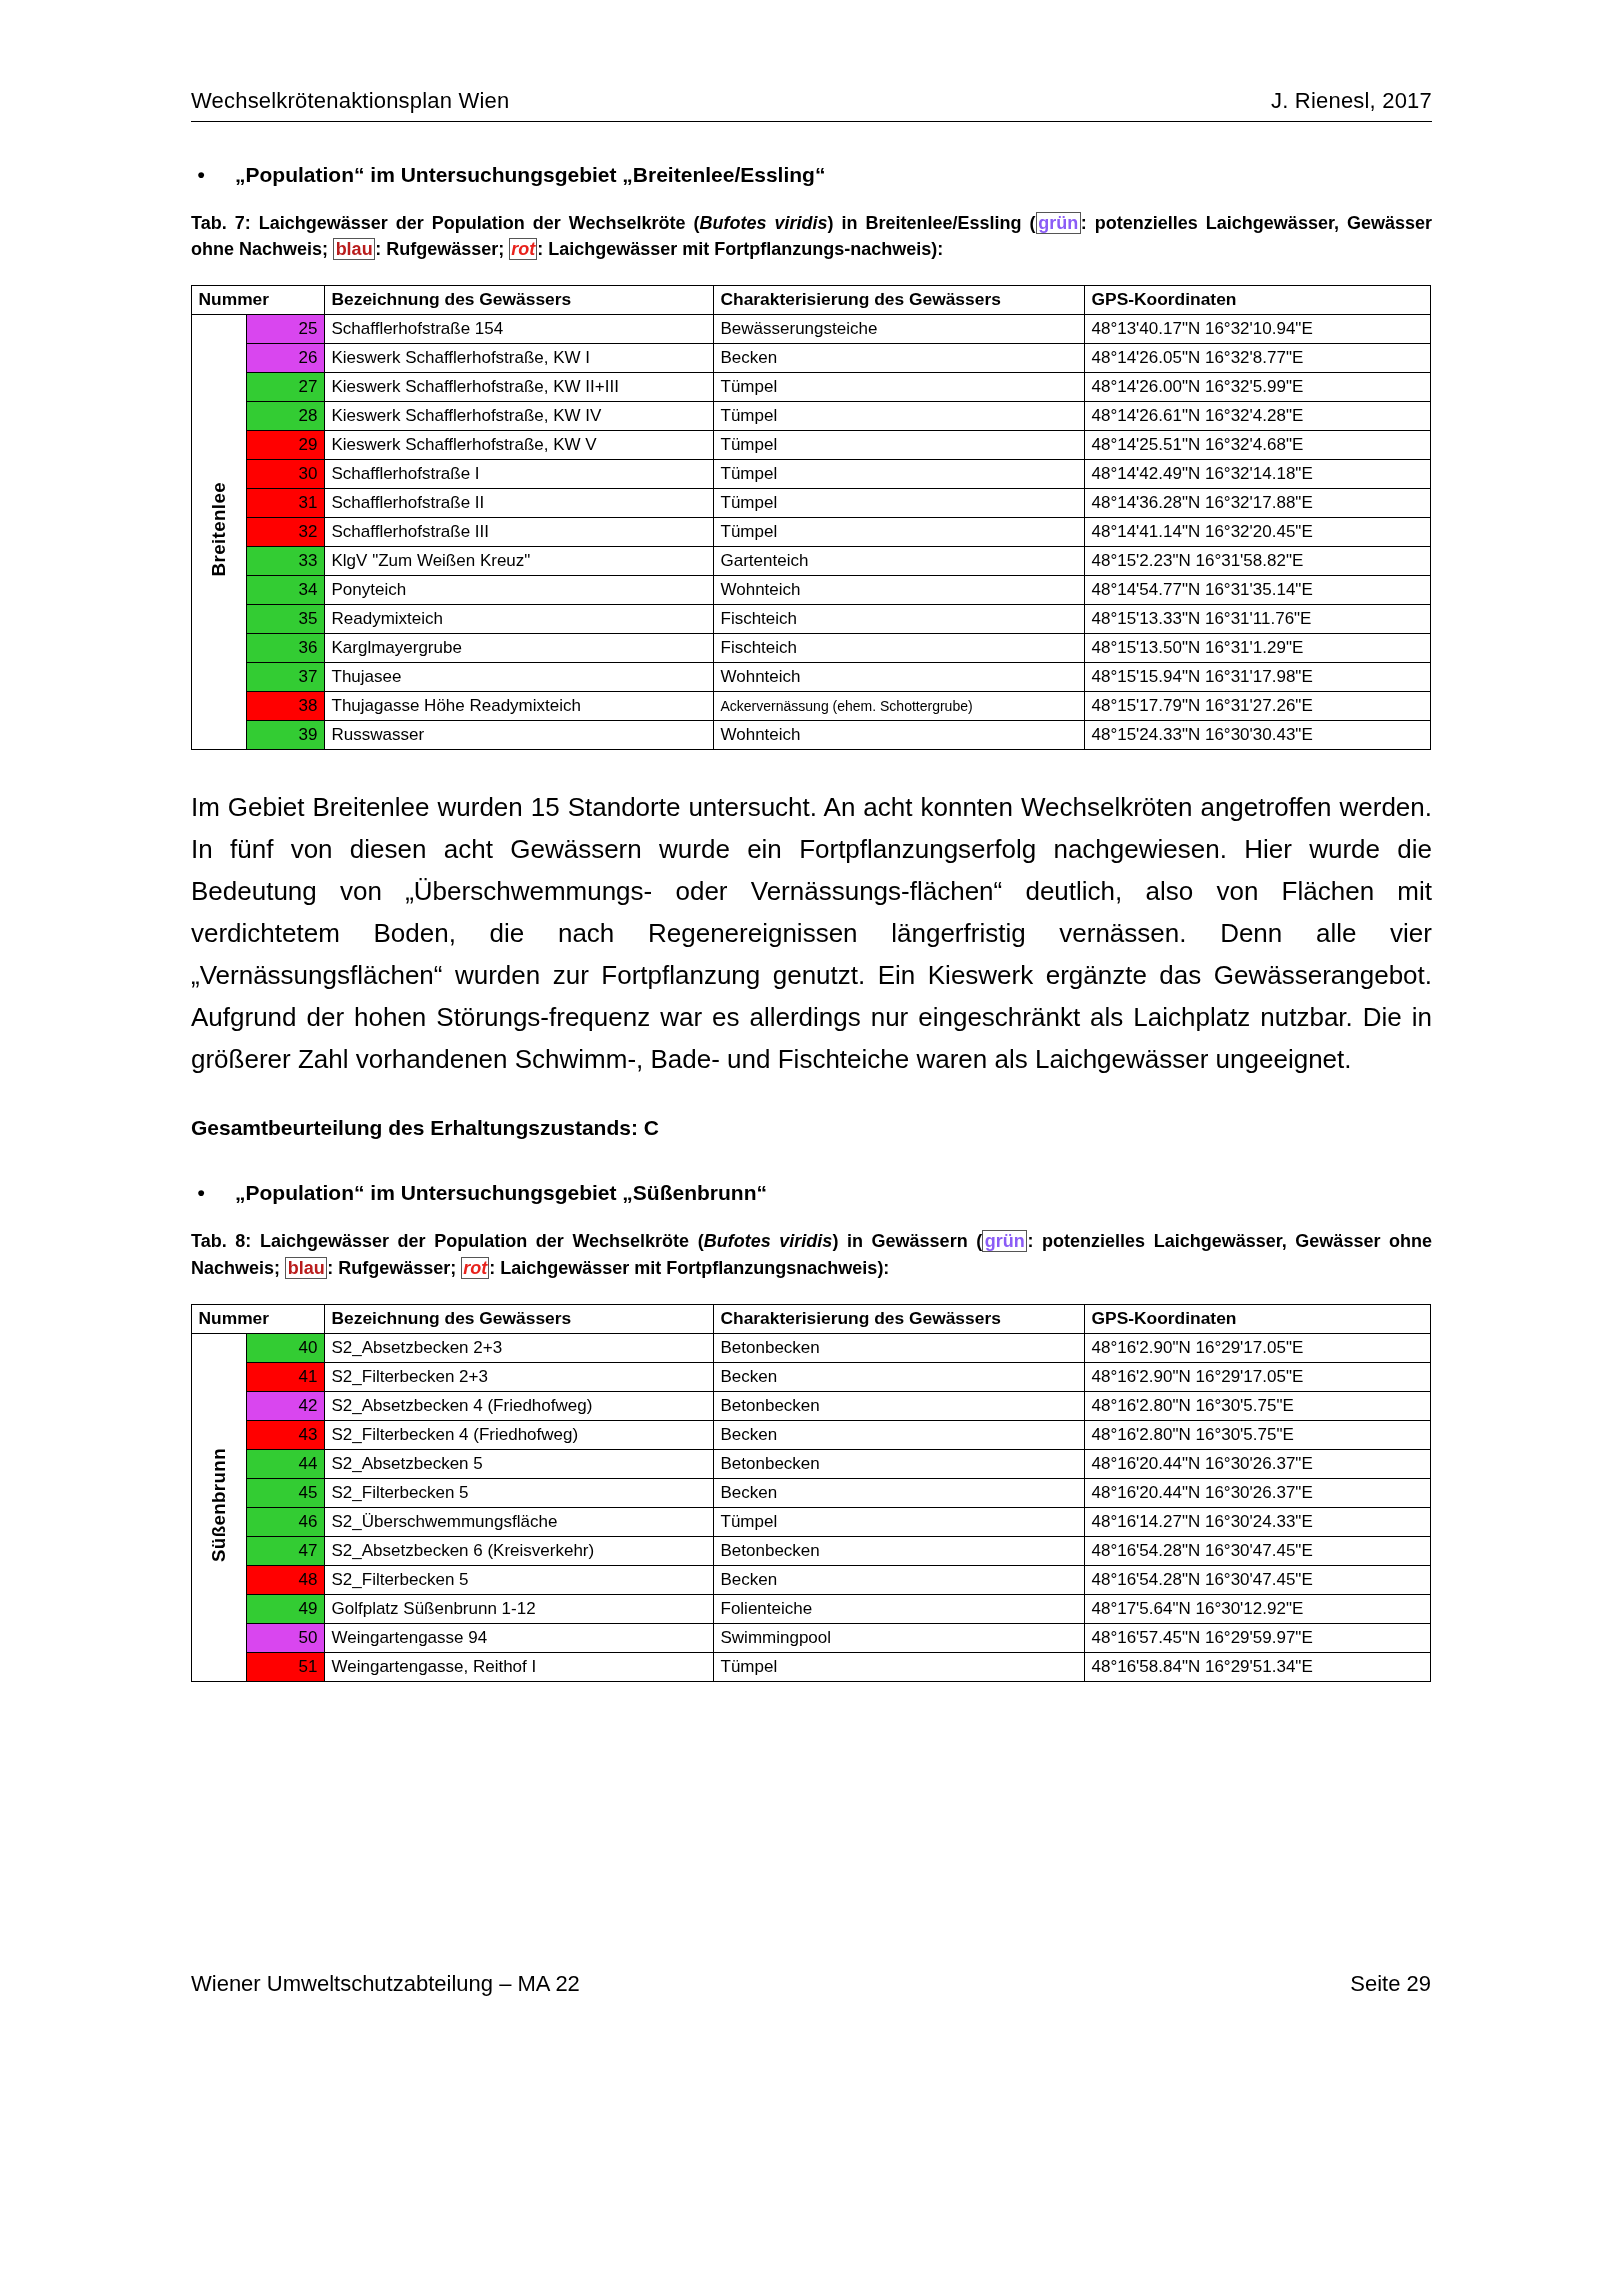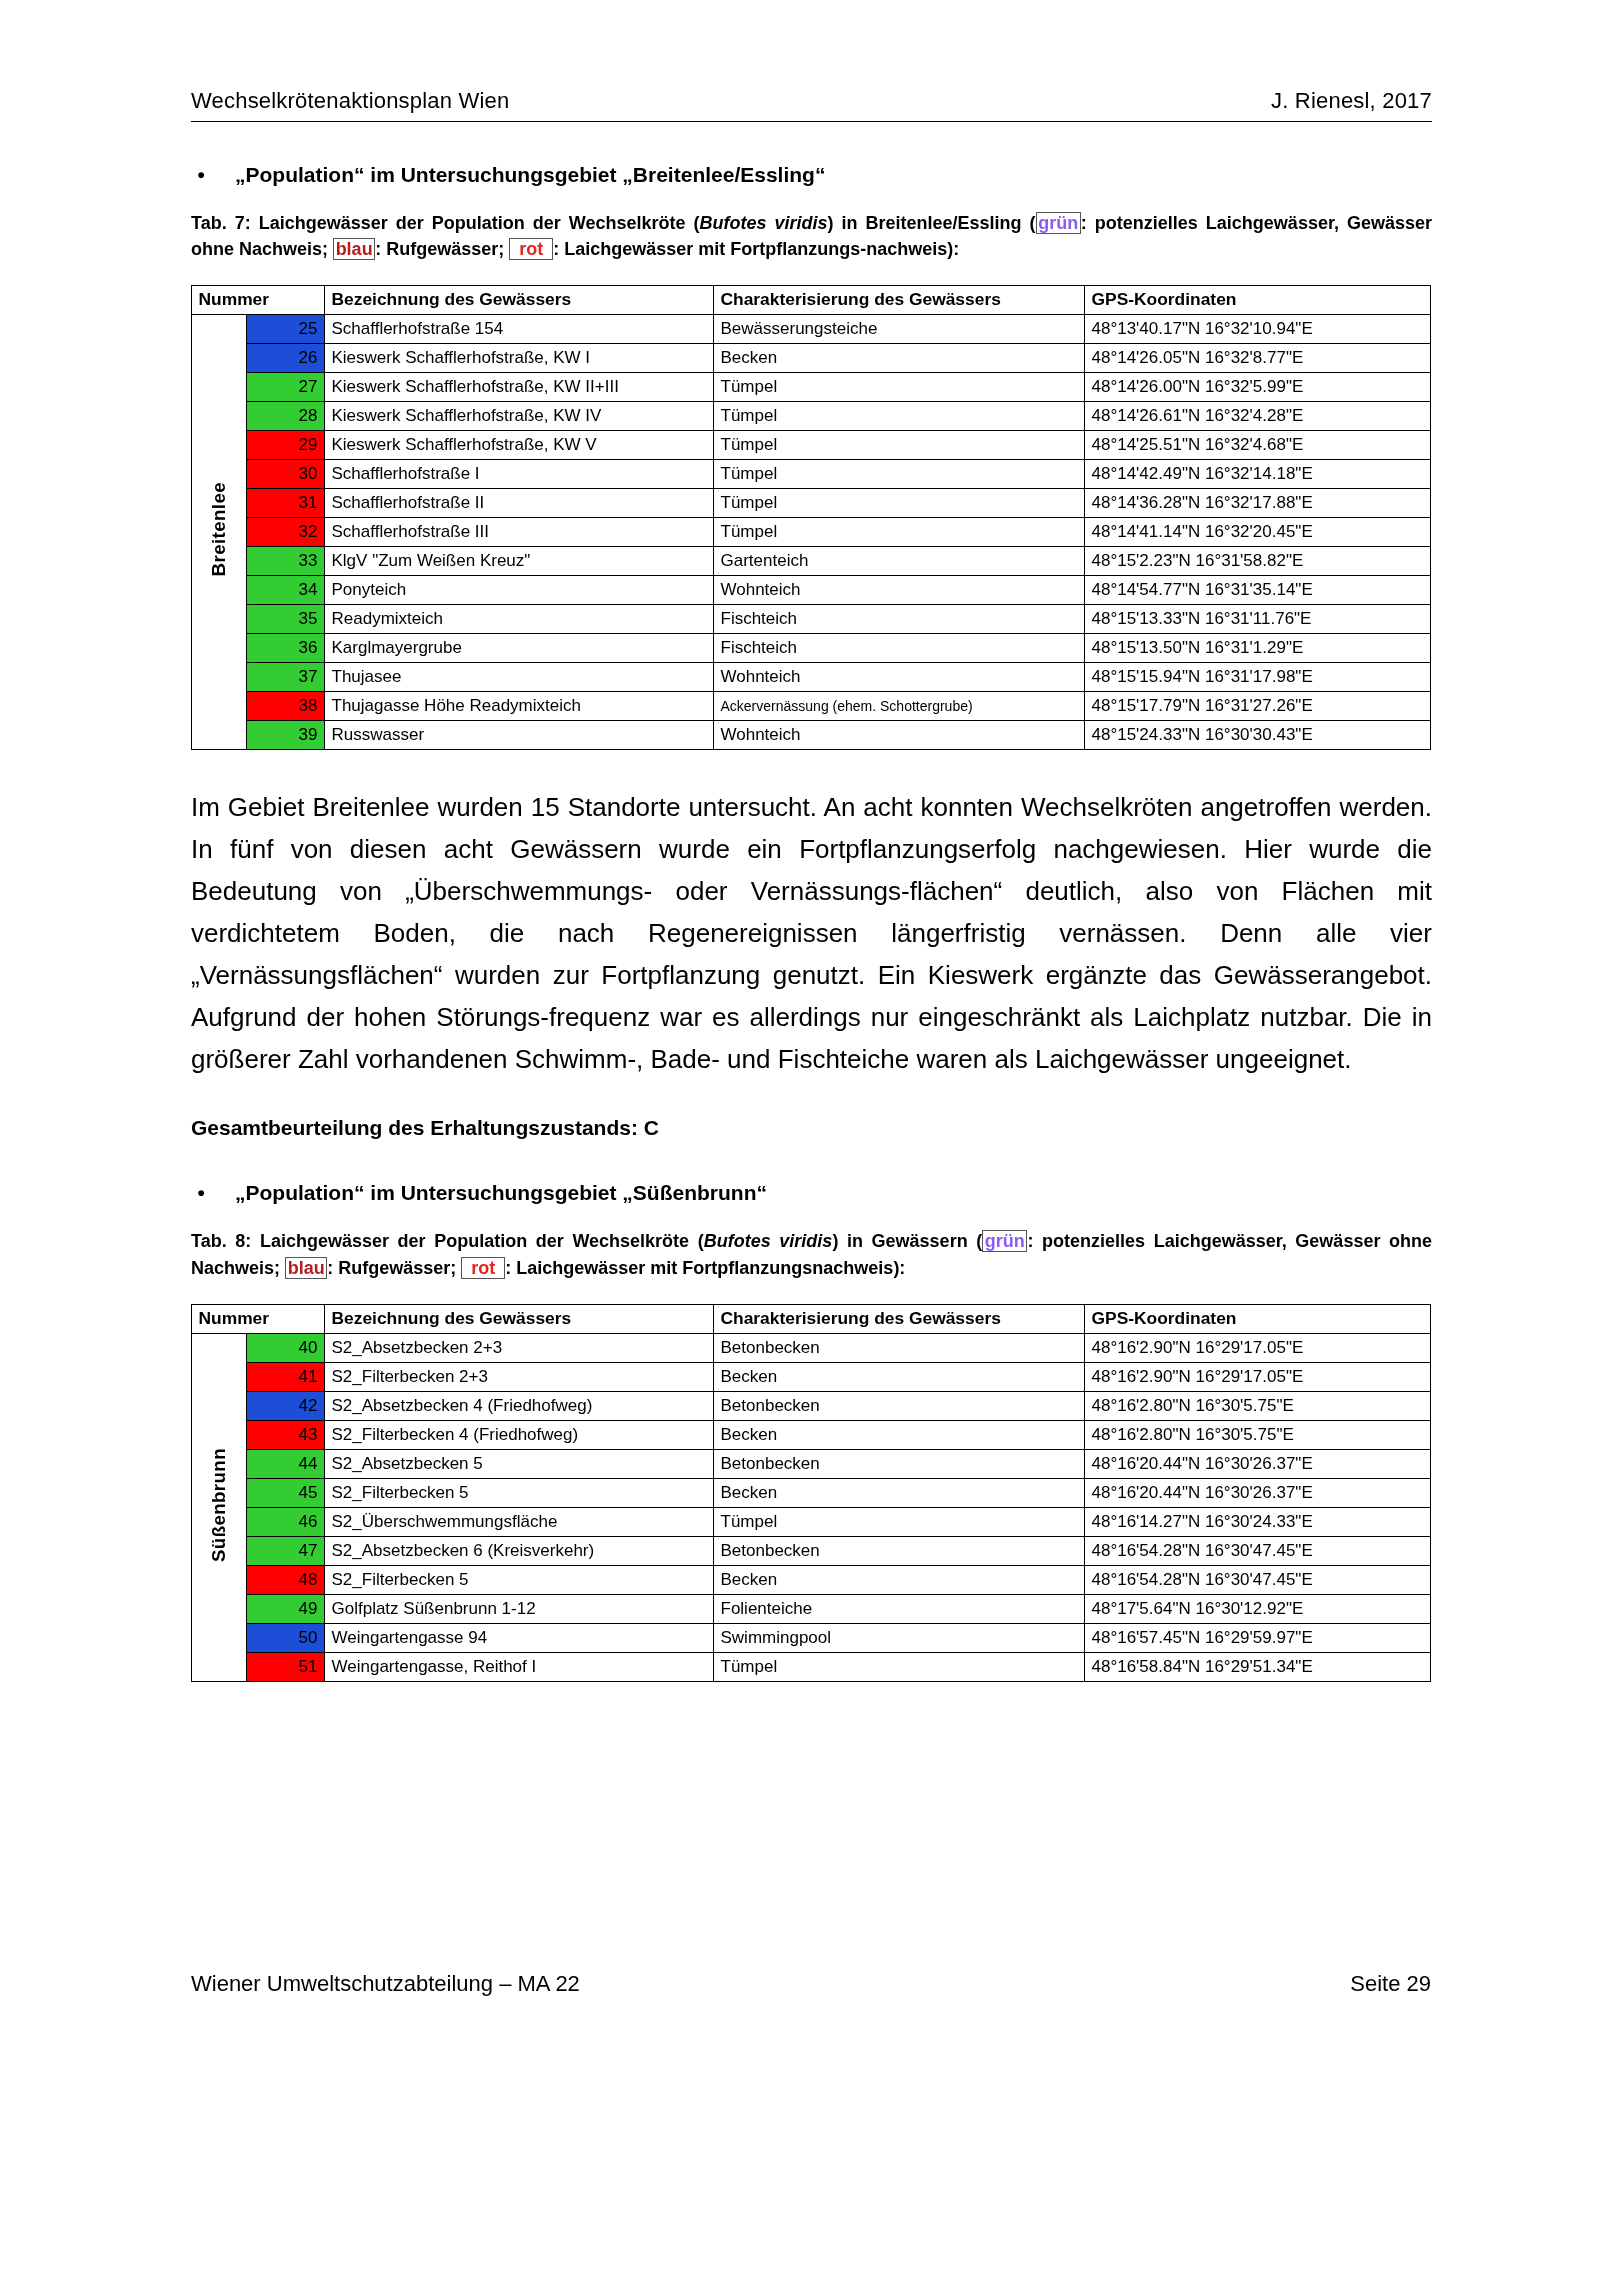--- a/index.html
+++ b/index.html
@@ -72,21 +72,22 @@
     padding: 0 1.6px;
   }
   .kw-blau {
     color: #b91c1c;
     border: 0.8px solid #555;
     padding: 0 1.6px;
   }
   .kw-rot {
     color: #e8221c;
     border: 0.8px solid #555;
-    padding: 0 9px;
+    padding: 0 1px;
+    font-style: italic;
   }
 
   
   table.gew {
     border-collapse: collapse;
     margin-top: 23px;
     table-layout: fixed;
     width: 1239px;
     font-size: 17px;
   }
@@ -112,21 +113,21 @@
     text-align: left;
     padding-left: 8px;
   }
   td.num {
     text-align: right;
     padding-right: 9.7px;
     font-size: 17px;
   }
   .c-green { background: #33cc33; }
   .c-red   { background: #ff0000; }
-  .c-blue  { background: #1d4ed8; }
+  .c-blue  { background: #d946ef; }
 
   td.sidecell {
     text-align: center;
     vertical-align: middle;
     padding: 0;
   }
   .side-rot {
     writing-mode: vertical-rl;
     transform: rotate(180deg);
     font-weight: bold;

